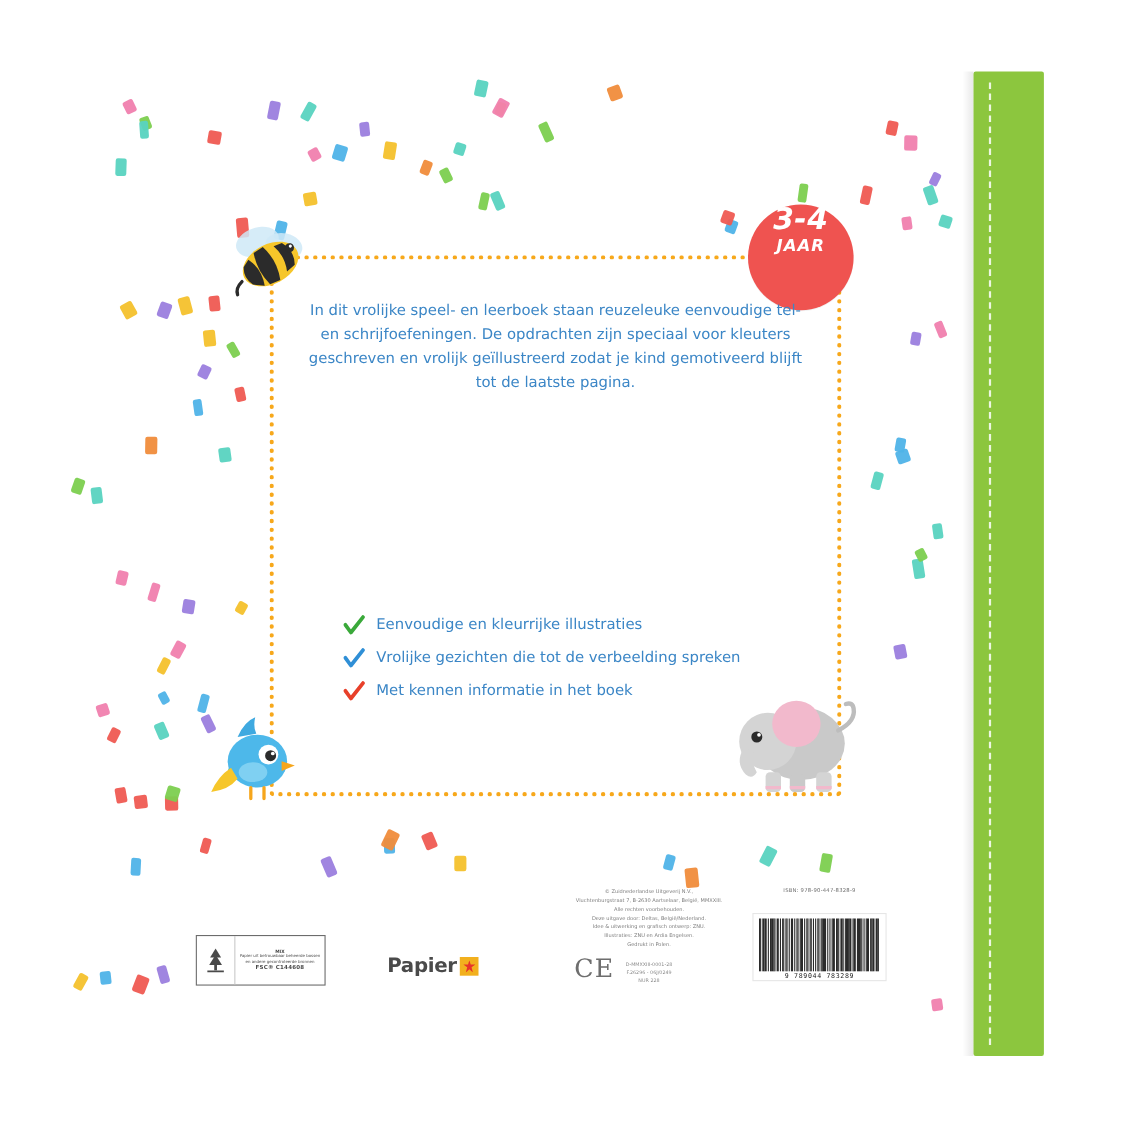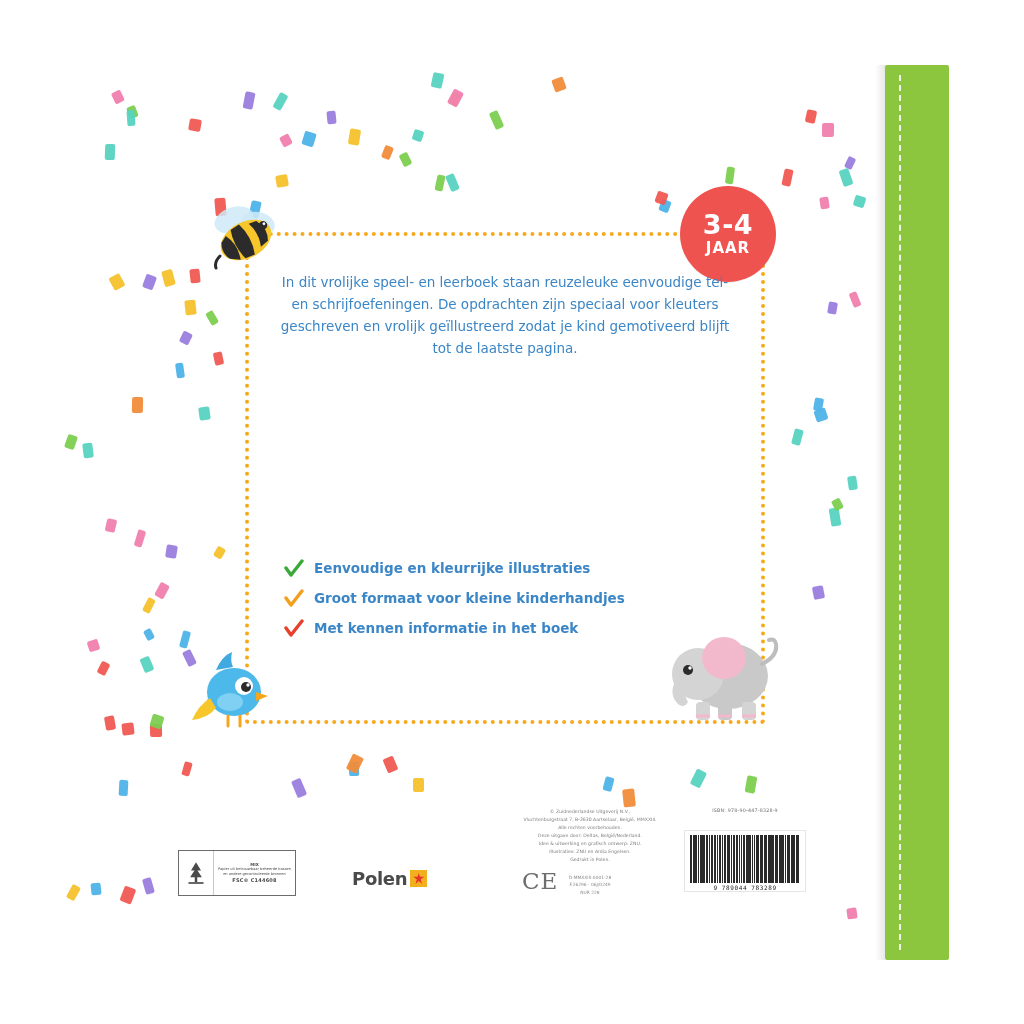--- a/index.html
+++ b/index.html
@@ -82,23 +82,23 @@
     right: 248px;
     top: 186px;
     width: 96px;
     height: 96px;
     border-radius: 50%;
     background: #ef5350;
     color: #fff;
     display: flex;
     flex-direction: column;
     align-items: center;
-    justify-content: center;
     line-height: 1.05;
     box-shadow: 0 1px 0 rgba(0,0,0,.05);
+    font-style: italic;
   }
   .age-badge .age-num {
     font-size: 27px;
     font-weight: bold;
     letter-spacing: .5px;
   }
   .age-badge .age-unit {
     font-size: 15px;
     font-weight: bold;
     letter-spacing: 1px;
@@ -124,24 +124,23 @@
   .para {
     font-size: 13.5px;
     color: #3b86c6;
     line-height: 1.62;
     margin: 0 4px 16px 4px;
   }
 
   
   .bullets {
     position: absolute;
-    left: 284px;
+    left: 312px;
     top: 560px;
     width: 420px;
-    font-weight: bold;
   }
   .bullet {
     display: flex;
     align-items: flex-start;
     margin-bottom: 11px;
   }
   .check {
     width: 20px;
     height: 20px;
     flex: 0 0 20px;
@@ -454,23 +453,23 @@
 
   <div class="bullets">
     <div class="bullet">
       <svg class="check" viewBox="0 0 20 20">
           <path d="M2 9 L7 16 L18 2" stroke="#3aa93a" stroke-width="3.4" fill="none" stroke-linecap="round" stroke-linejoin="round"></path>
         </svg>
       <span class="bullet-text">Eenvoudige en kleurrijke illustraties</span>
     </div>
     <div class="bullet">
       <svg class="check" viewBox="0 0 20 20">
-          <path d="M2 9 L7 16 L18 2" stroke="#f2a01c" stroke-width="3.4" fill="none" stroke-linecap="round" stroke-linejoin="round"></path>
+          <path d="M2 9 L7 16 L18 2" stroke="#2f8fd6" stroke-width="3.4" fill="none" stroke-linecap="round" stroke-linejoin="round"></path>
         </svg>
-      <span class="bullet-text">Groot formaat voor kleine kinderhandjes</span>
+      <span class="bullet-text">Vrolijke gezichten die tot de verbeelding spreken</span>
     </div>
     <div class="bullet">
       <svg class="check" viewBox="0 0 20 20">
           <path d="M2 9 L7 16 L18 2" stroke="#e8402a" stroke-width="3.4" fill="none" stroke-linecap="round" stroke-linejoin="round"></path>
         </svg>
       <span class="bullet-text">Met kennen informatie in het boek</span>
     </div>
   </div>
 
   <div class="footer">
@@ -485,21 +484,21 @@
         </svg>
       </div>
       <div class="fsc-text">
         <div class="t1">MIX</div>
         <div class="t2">Papier uit betrouwbaar beheerde bossen en andere gecontroleerde bronnen</div>
         <div class="t3">FSC® C144608</div>
       </div>
     </div>
 
     <div class="deltas">
-      <span class="deltas-word">Polen</span>
+      <span class="deltas-word">Papier</span>
       <span class="deltas-mark"></span>
     </div>
 
     <div class="ce">CE</div>
 
     <div class="imprint" id="imprint">
         <div>© Zuidnederlandse Uitgeverij N.V.,</div>
         <div>Vluchtenburgstraat 7, B-2630 Aartselaar, België, MMXXIII.</div>
         <div>Alle rechten voorbehouden.</div>
         <div>Deze uitgave door: Deltas, België/Nederland.</div>

